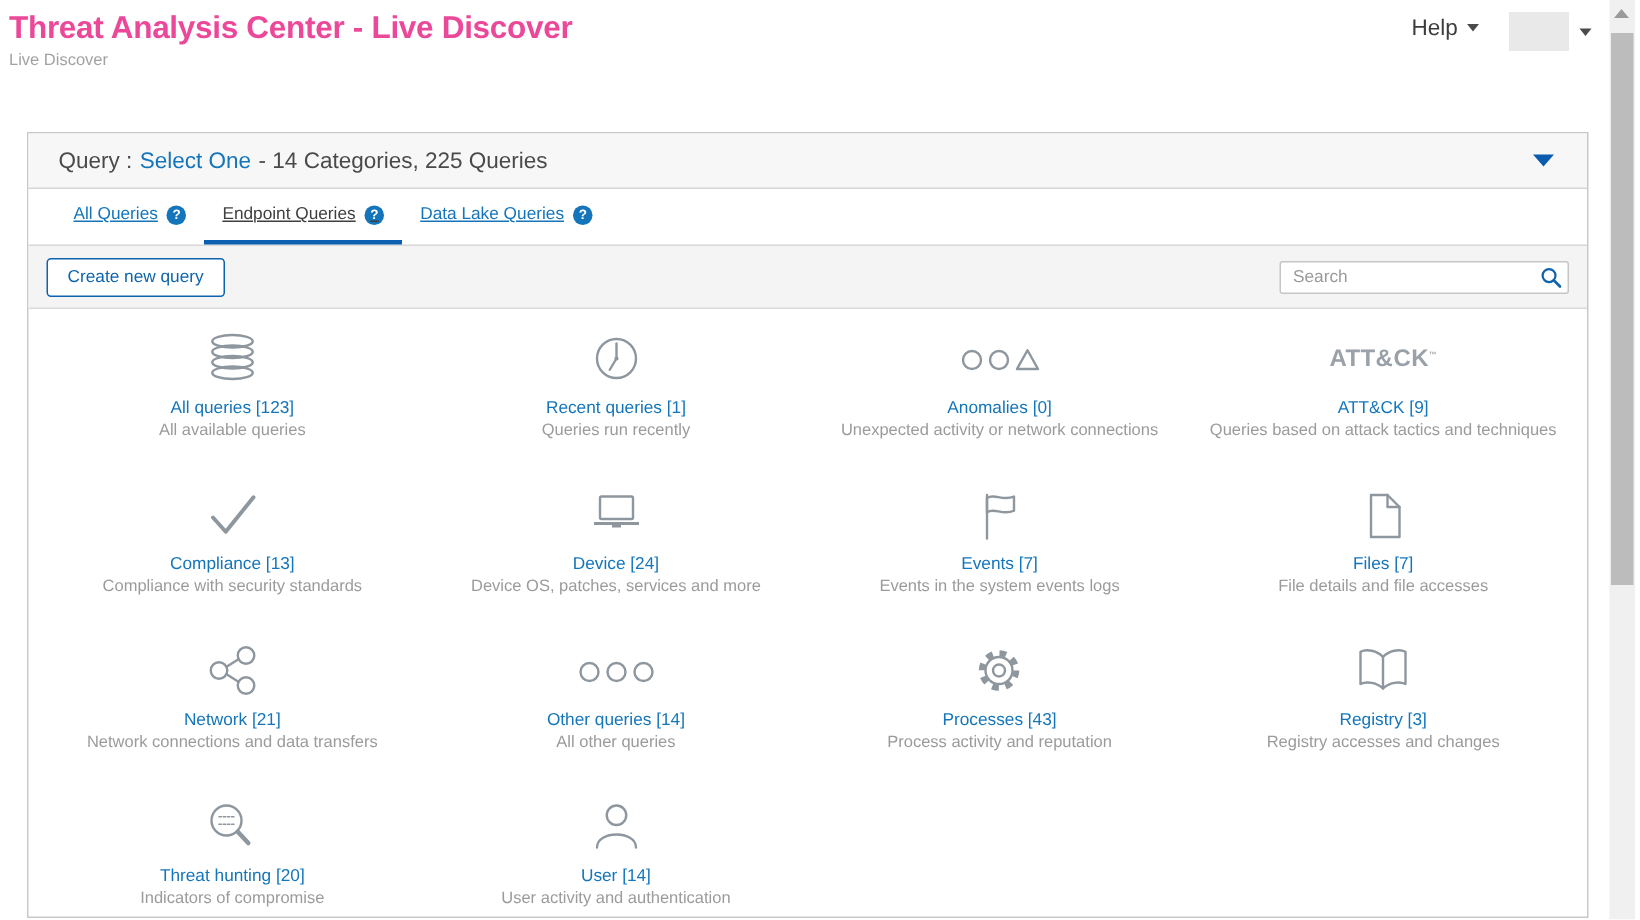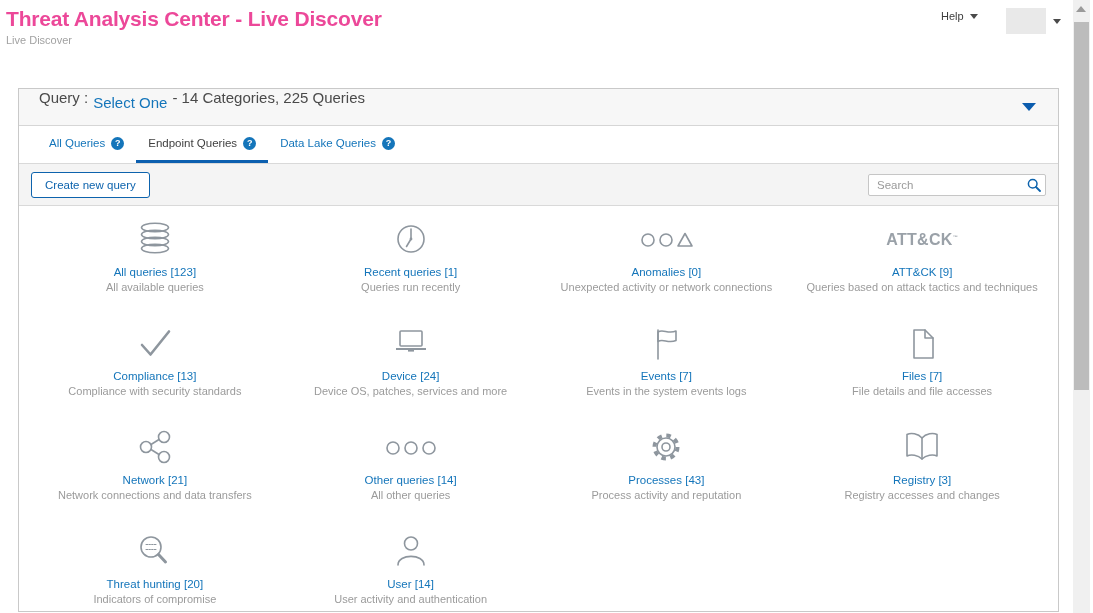--- a/index.html
+++ b/index.html
@@ -4,57 +4,57 @@
 <style>
   html,body{margin:0;padding:0;width:1093px;height:613px;overflow:hidden;background:#fff;
     font-family:"Liberation Sans", sans-serif;-webkit-font-smoothing:antialiased;}
   .page{position:relative;width:1093px;height:613px;}
 
   
   .page-header{position:absolute;left:6px;top:7px;}
   .page-title{font-size:21px;font-weight:600;color:#ec4899;letter-spacing:-0.2px;}
   .page-subtitle{font-size:11px;color:#a2a2a2;margin-top:3px;}
   .help-menu{position:absolute;left:941px;top:10px;display:flex;align-items:center;gap:6px;
-    font-size:11px;color:#3d3d3d;cursor:pointer;}
+    font-size:15px;color:#3d3d3d;cursor:pointer;}
   .caret-down{width:0;height:0;border-left:4px solid transparent;border-right:4px solid transparent;
     border-top:5px solid #4a4a4a;display:inline-block;}
   .account-menu{position:absolute;left:1006px;top:8px;display:flex;align-items:center;gap:7px;}
   .account-box{width:40px;height:26px;background:#e9e9e9;}
 
   
   .scrollbar{position:absolute;left:1073px;top:0;width:17px;height:613px;background:#f0f0f0;}
   .scroll-up{position:absolute;left:3px;top:6px;width:0;height:0;border-left:5px solid transparent;
     border-right:5px solid transparent;border-bottom:6px solid #9a9a9a;}
   .scroll-thumb{position:absolute;left:1px;top:22px;width:15px;height:368px;background:#bcbcbc;}
 
   
   .panel{position:absolute;left:18px;top:88px;width:1039px;height:522px;border:1px solid #c9c9c9;background:#fff;}
 
   .query-bar{height:36px;background:#f7f7f7;border-bottom:1px solid #d6d6d6;display:flex;
-    align-items:flex-start;padding:0 20px;font-size:15px;color:#4a4a4a;position:relative;}
+    align-items:center;padding:0 20px;font-size:15px;color:#4a4a4a;position:relative;}
   .query-bar .qlink{color:#1475ba;margin:5px 5px;cursor:pointer;}
   .query-bar .qsuffix{margin-left:0;}
   .query-expand{position:absolute;right:22px;top:14px;width:0;height:0;cursor:pointer;
     border-left:7px solid transparent;border-right:7px solid transparent;border-top:8px solid #0b5cae;}
 
   
   .tabs{display:flex;padding-left:18px;background:#fff;height:37px;}
   .tab{display:flex;align-items:center;gap:6px;padding:0 12px;font-size:11.5px;color:#1475ba;
-    cursor:pointer;border-bottom:3px solid transparent;}
+    cursor:pointer;border-bottom:3px solid transparent;text-decoration:underline;}
   .tab.active{color:#3f3f3f;border-bottom-color:#0c5faf;}
   .qmark{width:13px;height:13px;border-radius:50%;background:#1475ba;color:#fff;display:inline-flex;
     align-items:center;justify-content:center;font-size:9px;font-weight:bold;}
   .qmark::after{content:"?";}
 
   
   .toolbar{height:41px;background:#f4f4f4;border-top:1px solid #d9d9d9;border-bottom:1px solid #d9d9d9;
     display:flex;align-items:center;justify-content:space-between;padding:0 12px;}
   .create-btn{background:#fff;border:1px solid #0d63ad;color:#0d63ad;font-size:11.5px;
     border-radius:3px;padding:6px 13px;cursor:pointer;font-family:inherit;}
-  .search-wrap{position:relative;width:178px;}
+  .search-wrap{position:relative;width:193px;}
   .search-input{width:100%;height:22px;box-sizing:border-box;border:1px solid #c6c6c6;border-radius:2px;
     font-size:11.5px;padding:2px 26px 2px 8px;color:#444;font-family:inherit;background:#fff;}
   .search-input::placeholder{color:#9a9a9a;}
   .search-icon{position:absolute;right:5px;top:4px;}
 
   
   .grid{display:grid;grid-template-columns:repeat(4,1fr);padding:8px 8px 0 8px;}
   .card{height:100px;text-align:center;padding-top:4px;cursor:pointer;}
   .icon-box{height:44px;display:flex;align-items:center;justify-content:center;}
   .cat-label{font-size:11.5px;color:#1475ba;margin-top:4px;}

